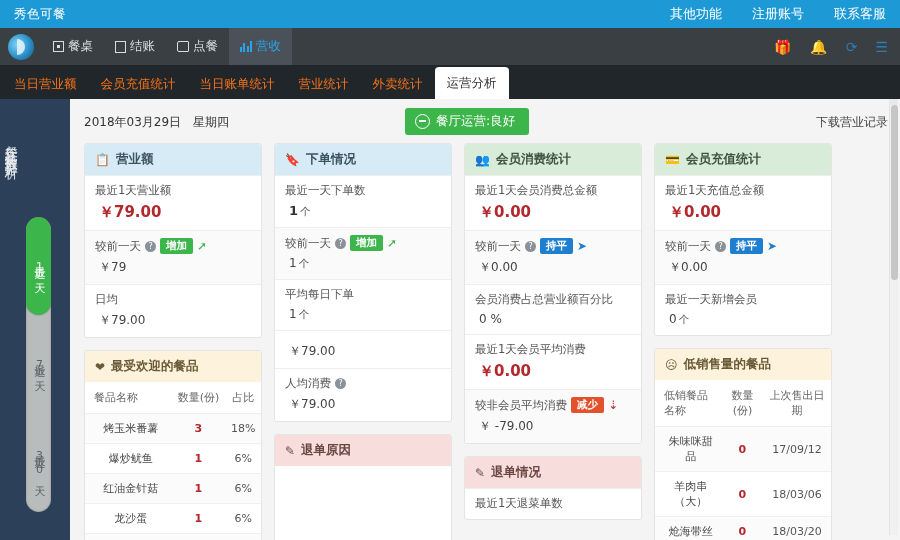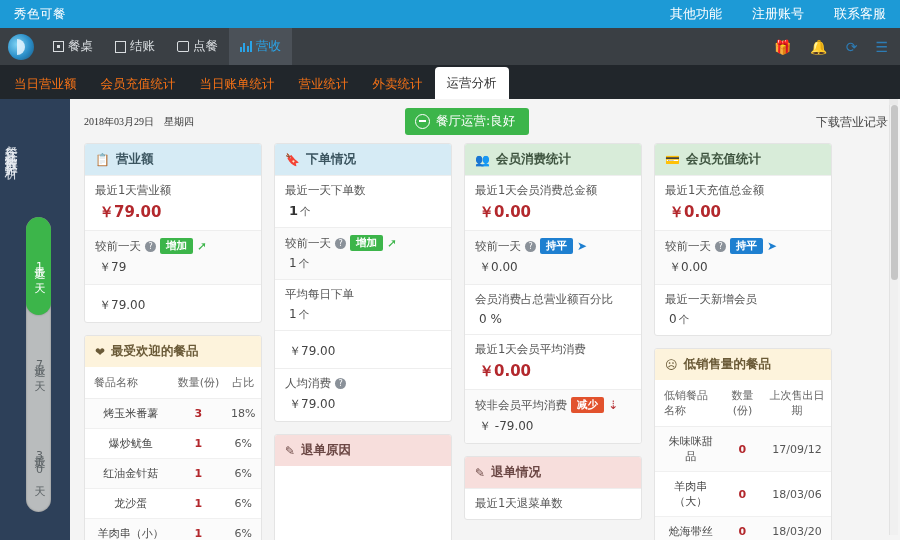--- a/index.html
+++ b/index.html
@@ -87,21 +87,21 @@
     color:#5c6366; flex:1; display:flex; align-items:center; justify-content:center;
     letter-spacing:1px; cursor:pointer; width:100%;
   }
   .vopt.active { background:#3cb54a; color:#fff; border-radius:13px; box-shadow:0 0 2px rgba(0,0,0,.3); }
 
   .content { flex:1; background:#f4f4f4; position:relative; overflow:hidden; }
   .contentinner { padding:8px 12px 0 14px; }
 
   
   .daterow { display:flex; align-items:center; height:30px; position:relative; }
-  .datetext { font-size:10px; color:#333;font-family:Liberation Serif, serif; }
+  .datetext { font-size:12px; color:#333; }
   .statusbadge {
     position:absolute; left:321px; top:1px;
     background:#3cb54a; color:#fff; font-size:12.5px;
     padding:5px 14px 5px 10px; border-radius:3px; display:flex; align-items:center; gap:6px;
   }
   .smiley {
     width:15px;height:15px;border-radius:50%;border:1.6px solid #fff;position:relative;flex:none;
   }
   .smiley::before{content:"";position:absolute;left:3px;top:5px;width:7px;height:1.6px;background:#fff;}
   .dl { margin-left:auto; font-size:12px; color:#444; cursor:pointer; }
@@ -258,20 +258,21 @@
               <div class="crow alt">
                 <div class="clabel">
                   <span>较前一天</span>
                   <span class="qmark">?</span>
                   <span class="pill up">增加</span>
                   <span class="arrow up">➚</span>
                 </div>
                 <div class="cval plain">￥79</div>
               </div>
               <div class="crow">
+                <div class="clabel">日均</div>
                 <div class="cval plain">￥79.00</div>
               </div>
             </div>
 
             <div class="card">
               <div class="chead cream">
                 <span class="hicon">❤</span>
                 <span>最受欢迎的餐品</span>
               </div>
               <table>

